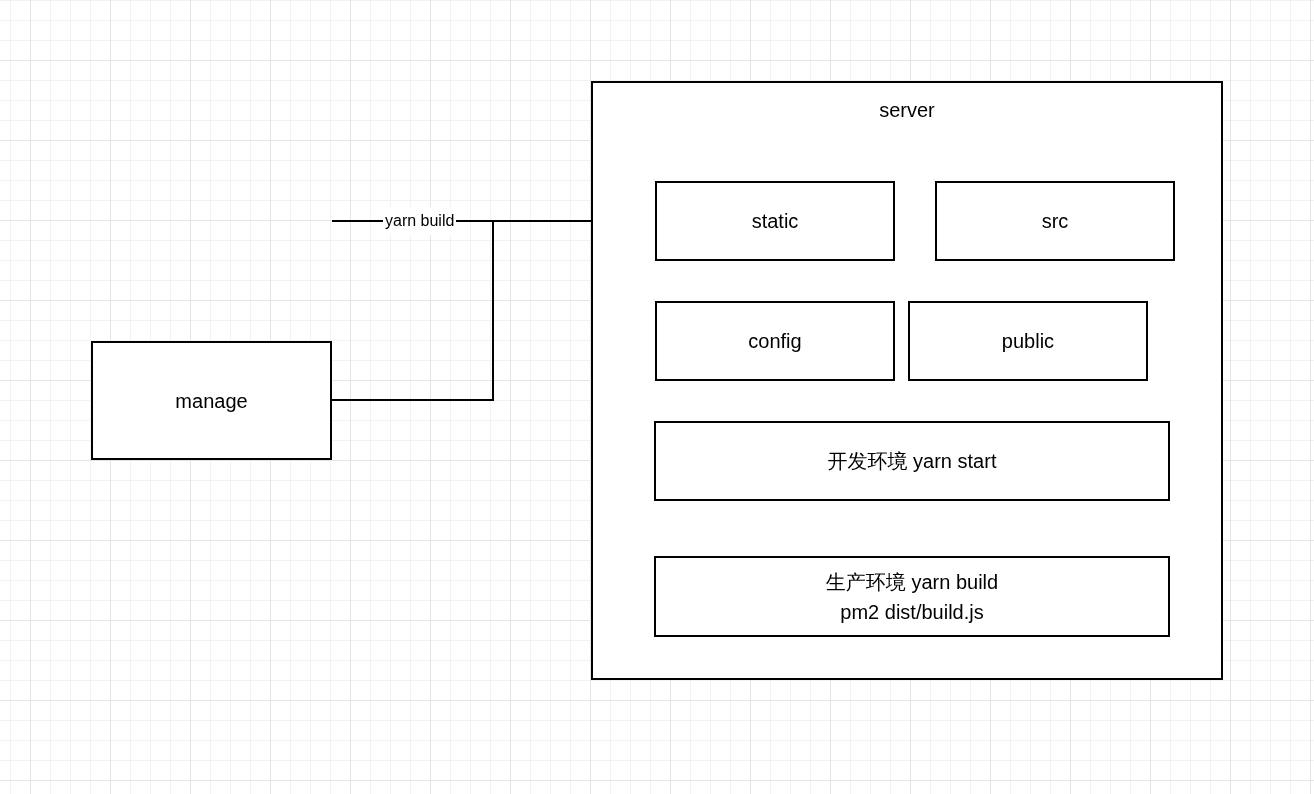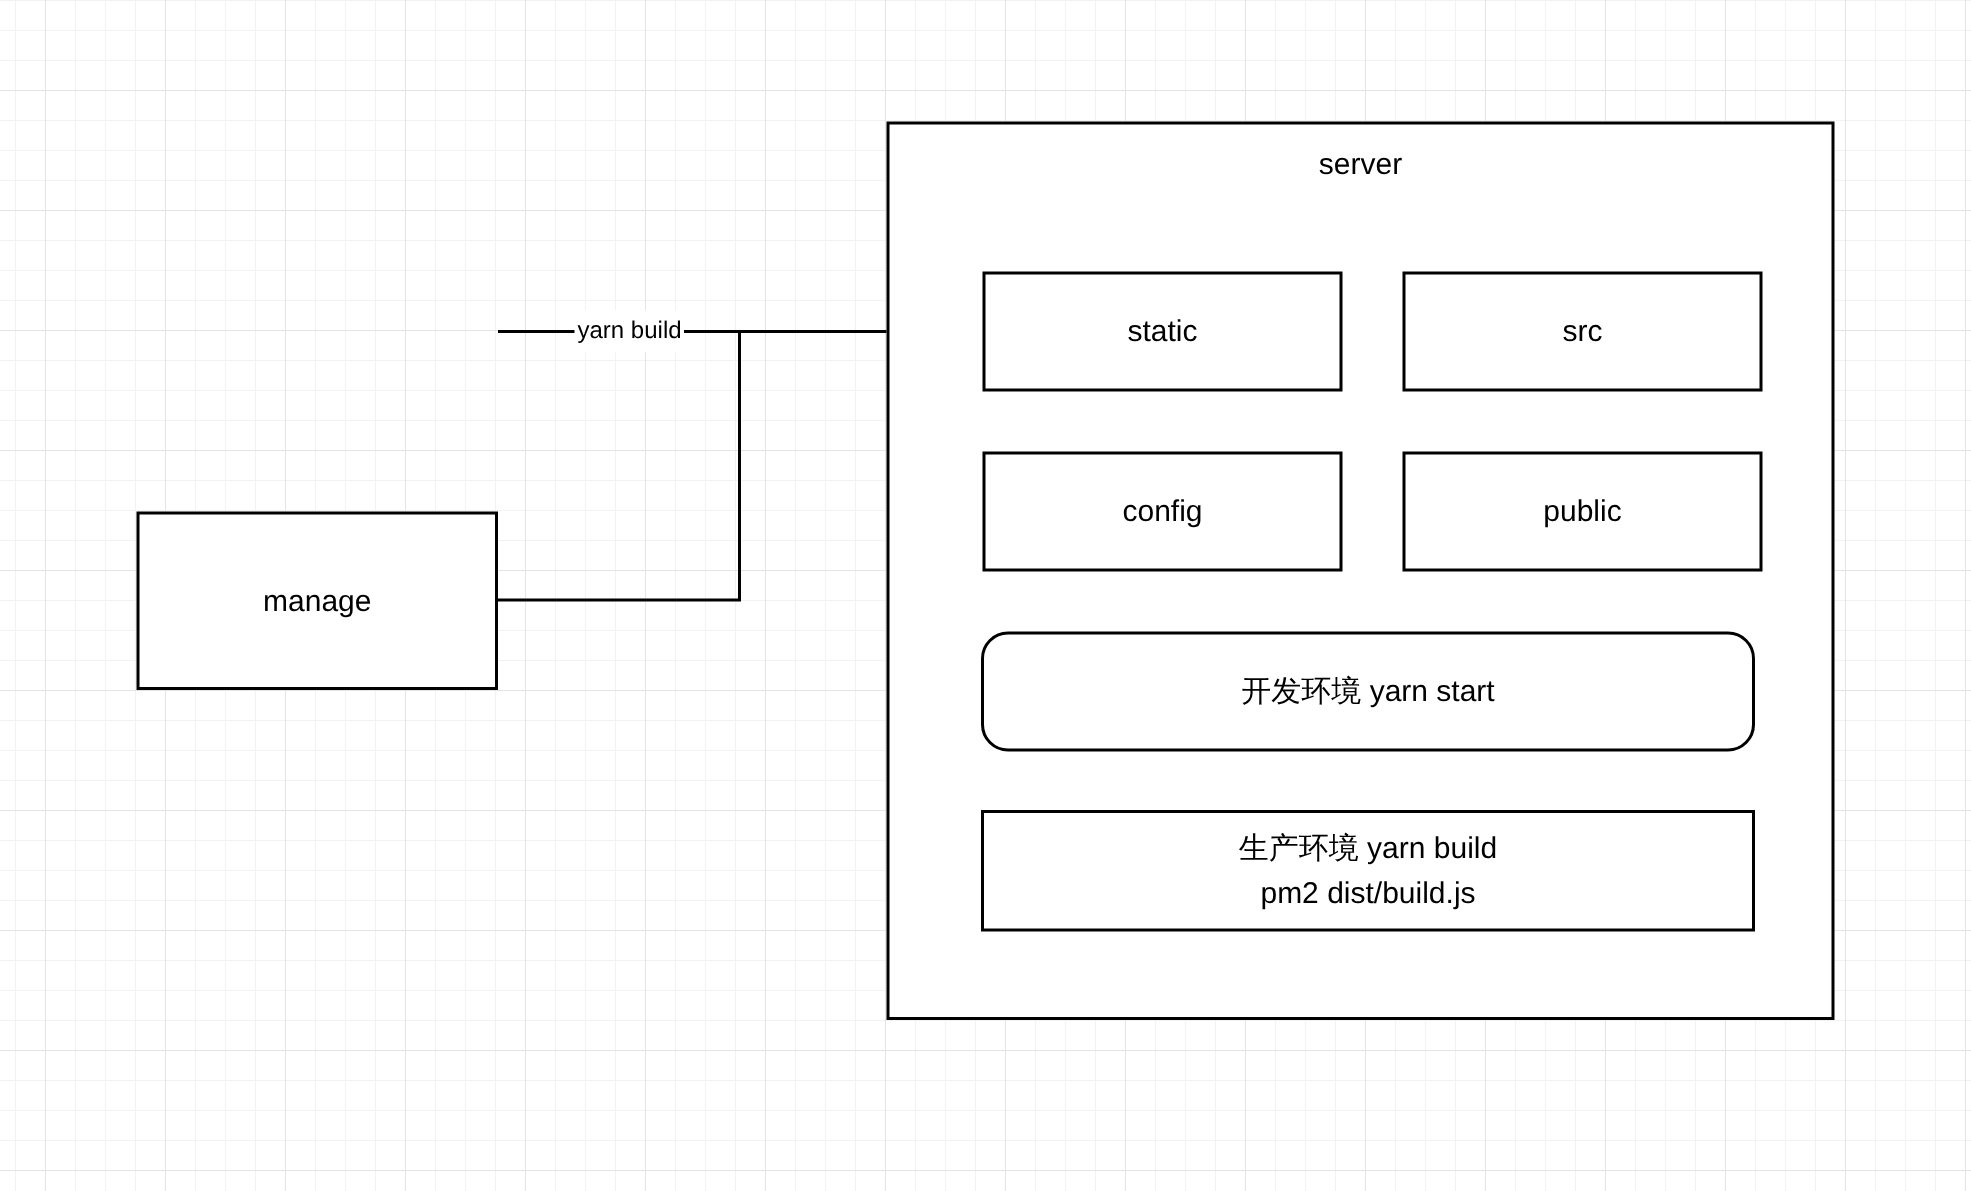--- a/index.html
+++ b/index.html
@@ -67,23 +67,23 @@
   }
   .node--multiline {
     flex-direction: column;
   }
   #node-v6dooring { left: 91px;  top: 160px; width: 241px; height: 120px; }
   #node-manage    { left: 91px;  top: 341px; width: 241px; height: 119px; }
   #node-server    { left: 591px; top: 81px;  width: 632px; height: 599px; }
   #node-static    { left: 655px; top: 181px; width: 240px; height: 80px; }
   #node-src       { left: 935px; top: 181px; width: 240px; height: 80px; }
   #node-config    { left: 655px; top: 301px; width: 240px; height: 80px; }
-  #node-public    { left: 935px; top: 301px; width: 240px; height: 80px; }
-  #node-dev       { left: 654px; top: 421px; width: 516px; height: 80px; border-radius: 18px; }
-  #node-prod      { left: 654px; top: 540px; width: 516px; height: 81px; }
+  #node-public    { left: 908px; top: 301px; width: 240px; height: 80px; }
+  #node-dev       { left: 654px; top: 421px; width: 516px; height: 80px; }
+  #node-prod      { left: 654px; top: 556px; width: 516px; height: 81px; }
   .edge-label {
     position: absolute;
     z-index: 3;
     left: 383px;
     top: 207px;
     padding: 0 2px;
     background: var(--canvas-bg);
     font-size: 16px;
     line-height: 28px;
     white-space: nowrap;

